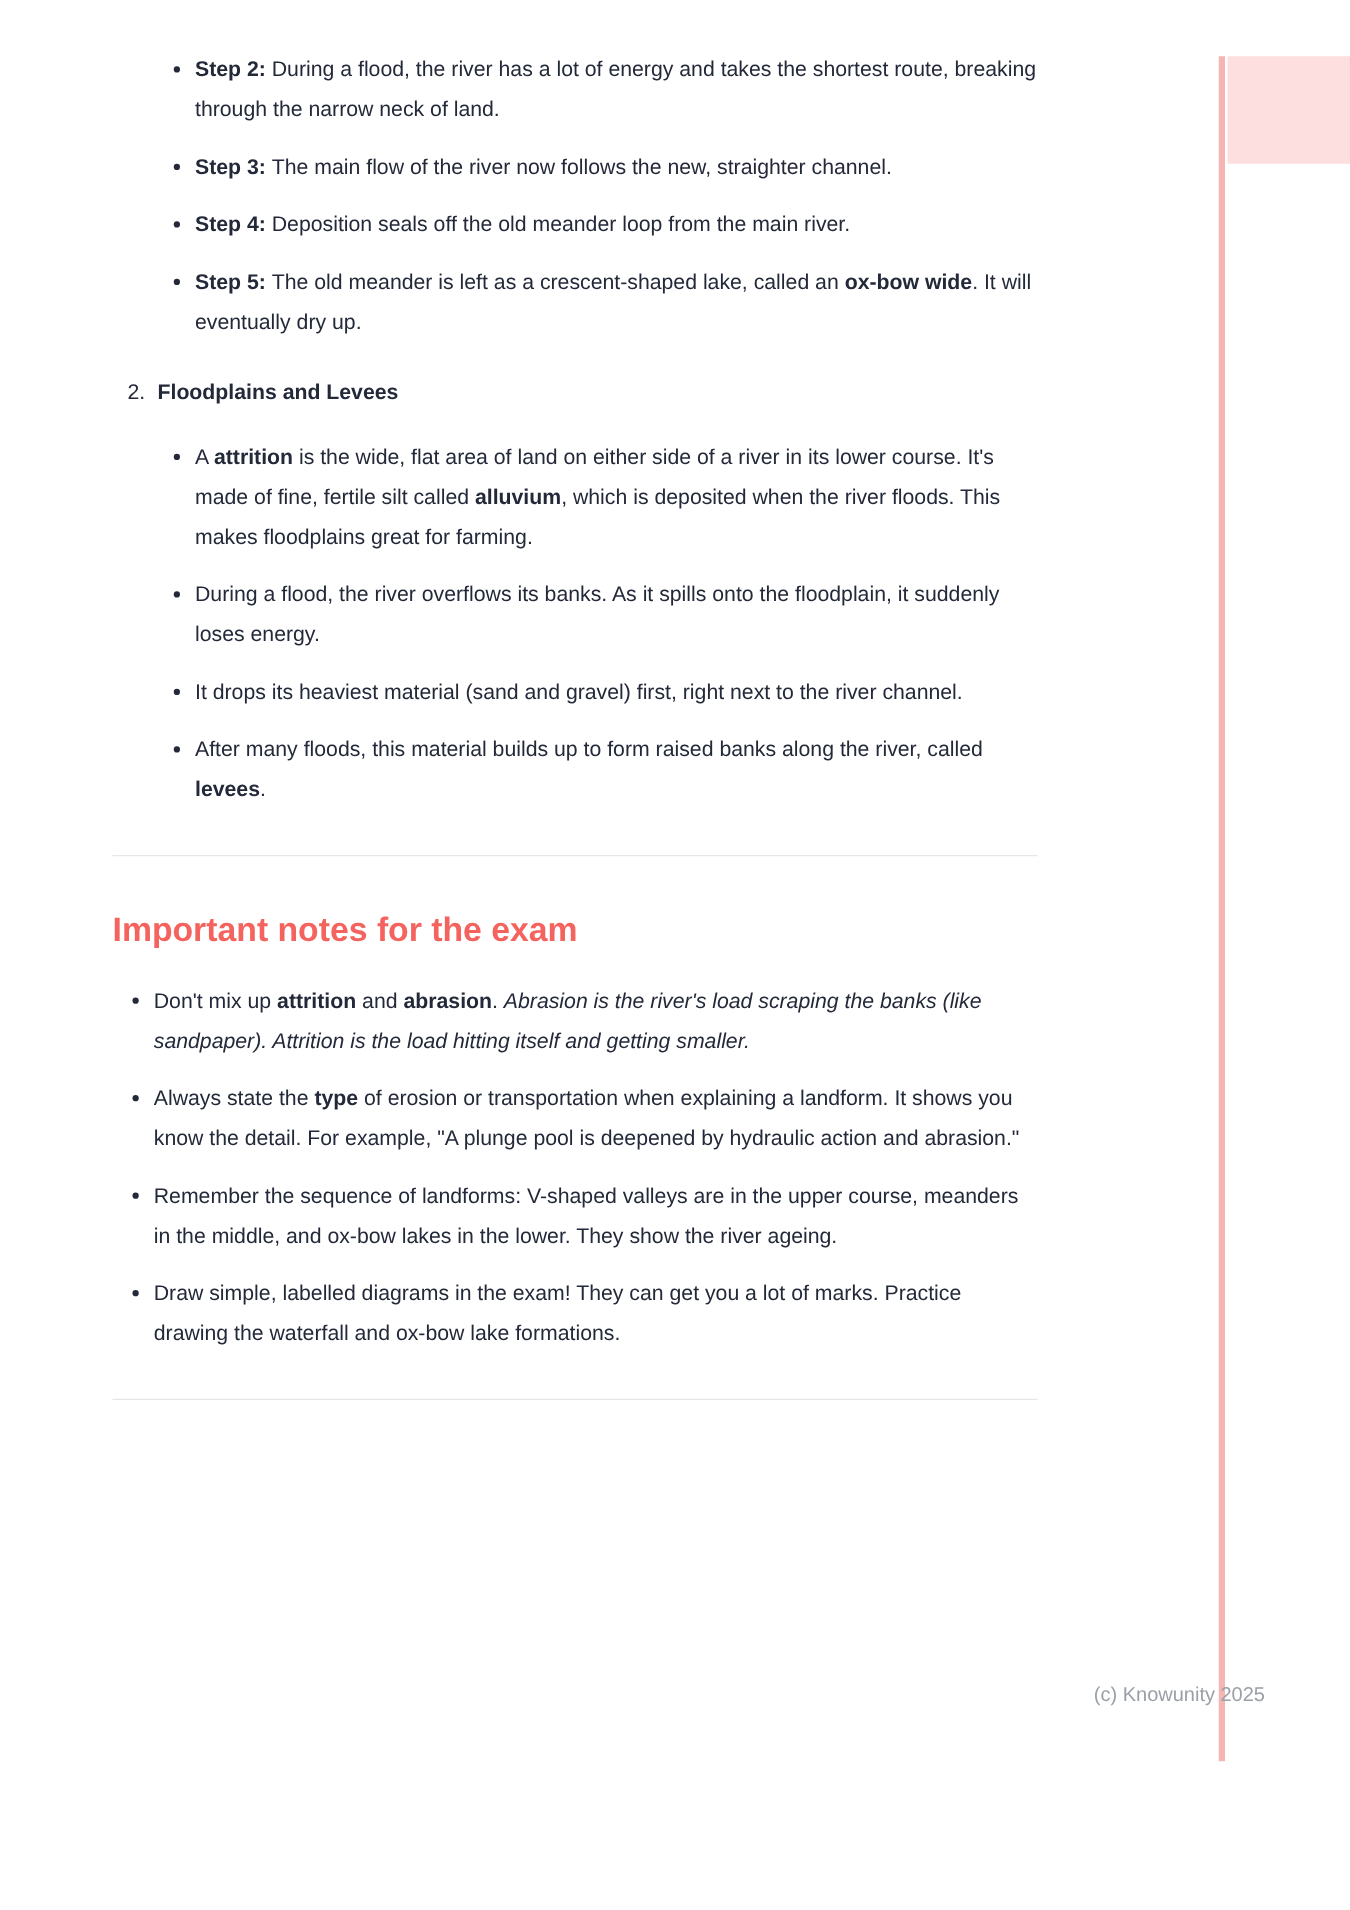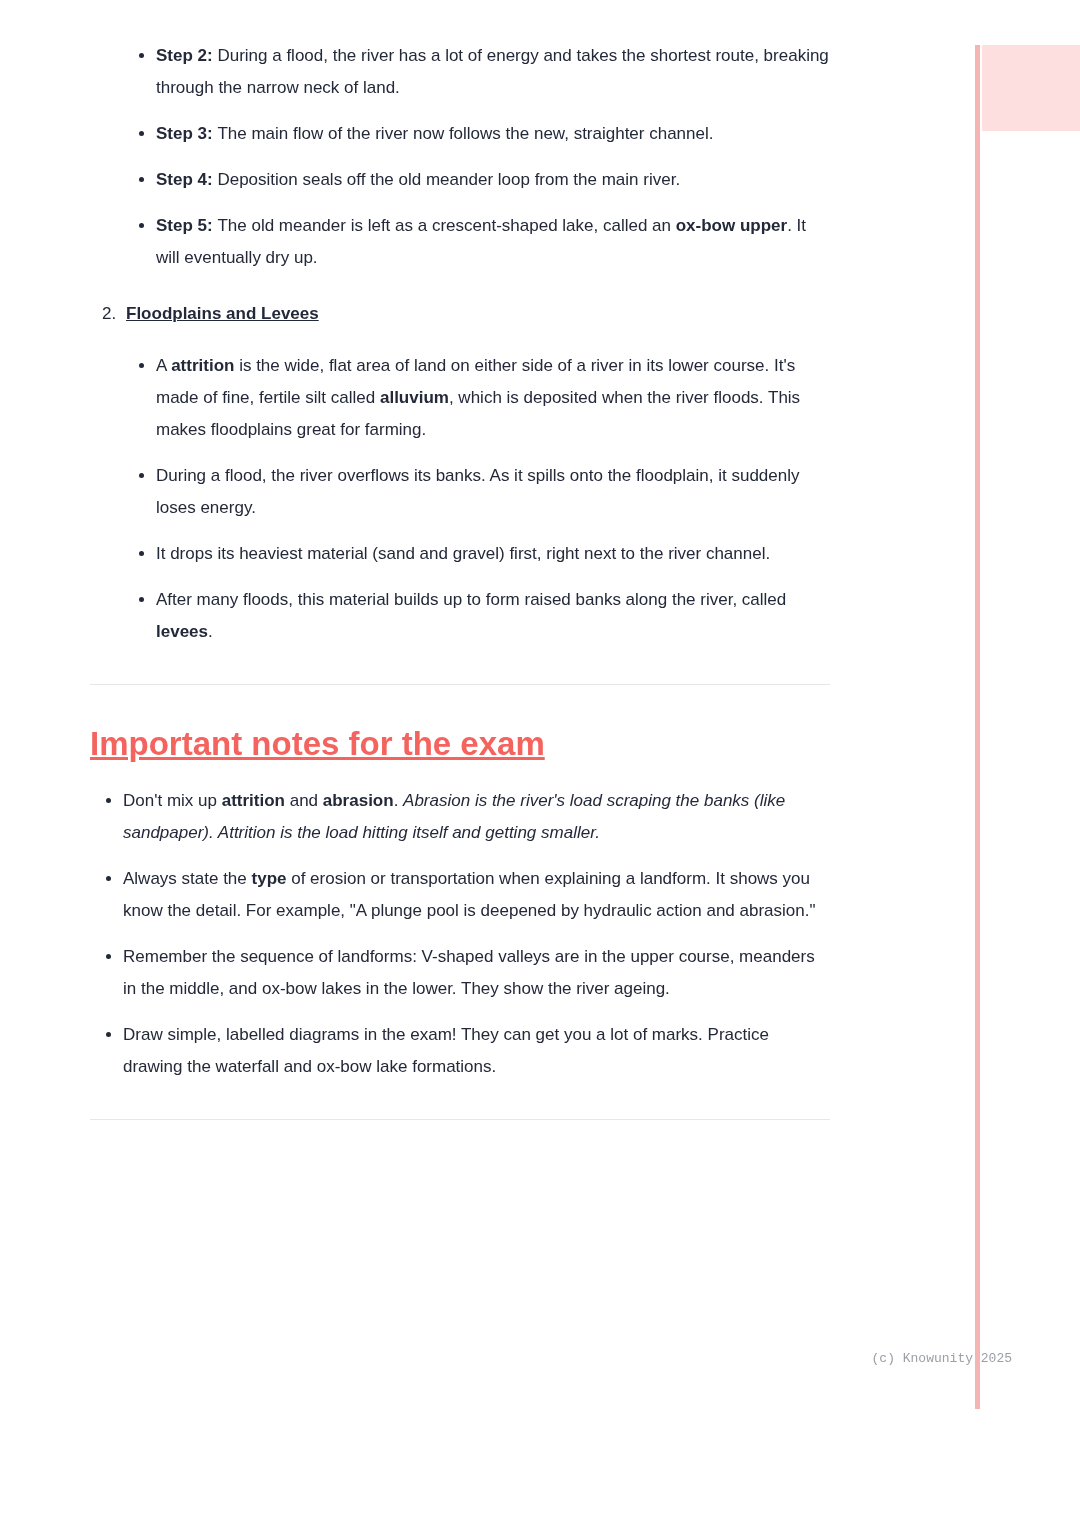--- a/index.html
+++ b/index.html
@@ -67,61 +67,58 @@
   .numbered{
     display:flex;
     margin:24px 0 20px 12px;
   }
   .numbered .num{
     width:24px;
     flex:0 0 24px;
   }
   .numbered .lbl{
     font-weight:700;
-    text-decoration:underline;
   }
   .divider{
     height:1px;
     width:740px;
     background:var(--divider);
     margin-top:36px;
   }
   h2.section-title{
-    font-size:33px;
+    font-size:27px;
     line-height:34px;
     font-weight:700;
     color:var(--accent);
     margin:42px 0 24px 0;
-    text-decoration:underline;
   }
   .footer{
     position:absolute;
     right:68px;
     bottom:66px;
-    font-size:13px;
+    font-size:16px;
     color:var(--muted);
     z-index:5;
-    font-family:Liberation Mono, monospace;
   }
 </style>
 </head>
 <body>
 
 <div class="page">
 
   <div class="decor-rect"></div>
   <div class="decor-line"></div>
 
   <div class="content">
 
     <ul class="nested">
         <li><span class="b">Step 2: </span><span>During a flood, the river has a lot of energy and takes the shortest route, breaking through the narrow neck of land.</span></li>
         <li><span class="b">Step 3: </span><span>The main flow of the river now follows the new, straighter channel.</span></li>
         <li><span class="b">Step 4: </span><span>Deposition seals off the old meander loop from the main river.</span></li>
-        <li><span class="b">Step 5: </span><span>The old meander is left as a crescent-shaped lake, called an </span><span class="b">ox-bow upper</span><span>. It will eventually dry up.</span></li>
+        <li><span class="b">Step 5: </span><span>The old meander is left as a crescent-shaped lake, called an </span><span class="b">ox-bow wide</span><span>. It will eventually dry up.</span></li>
       </ul>
 
     <div class="numbered">
       <span class="num">2.</span>
       <span class="lbl">Floodplains and Levees</span>
     </div>
 
     <ul class="nested">
         <li><span>A </span><span class="b">attrition</span><span> is the wide, flat area of land on either side of a river in its lower course. It's made of fine, fertile silt called </span><span class="b">alluvium</span><span>, which is deposited when the river floods. This makes floodplains great for farming.</span></li>
         <li><span>During a flood, the river overflows its banks. As it spills onto the floodplain, it suddenly loses energy.</span></li>

